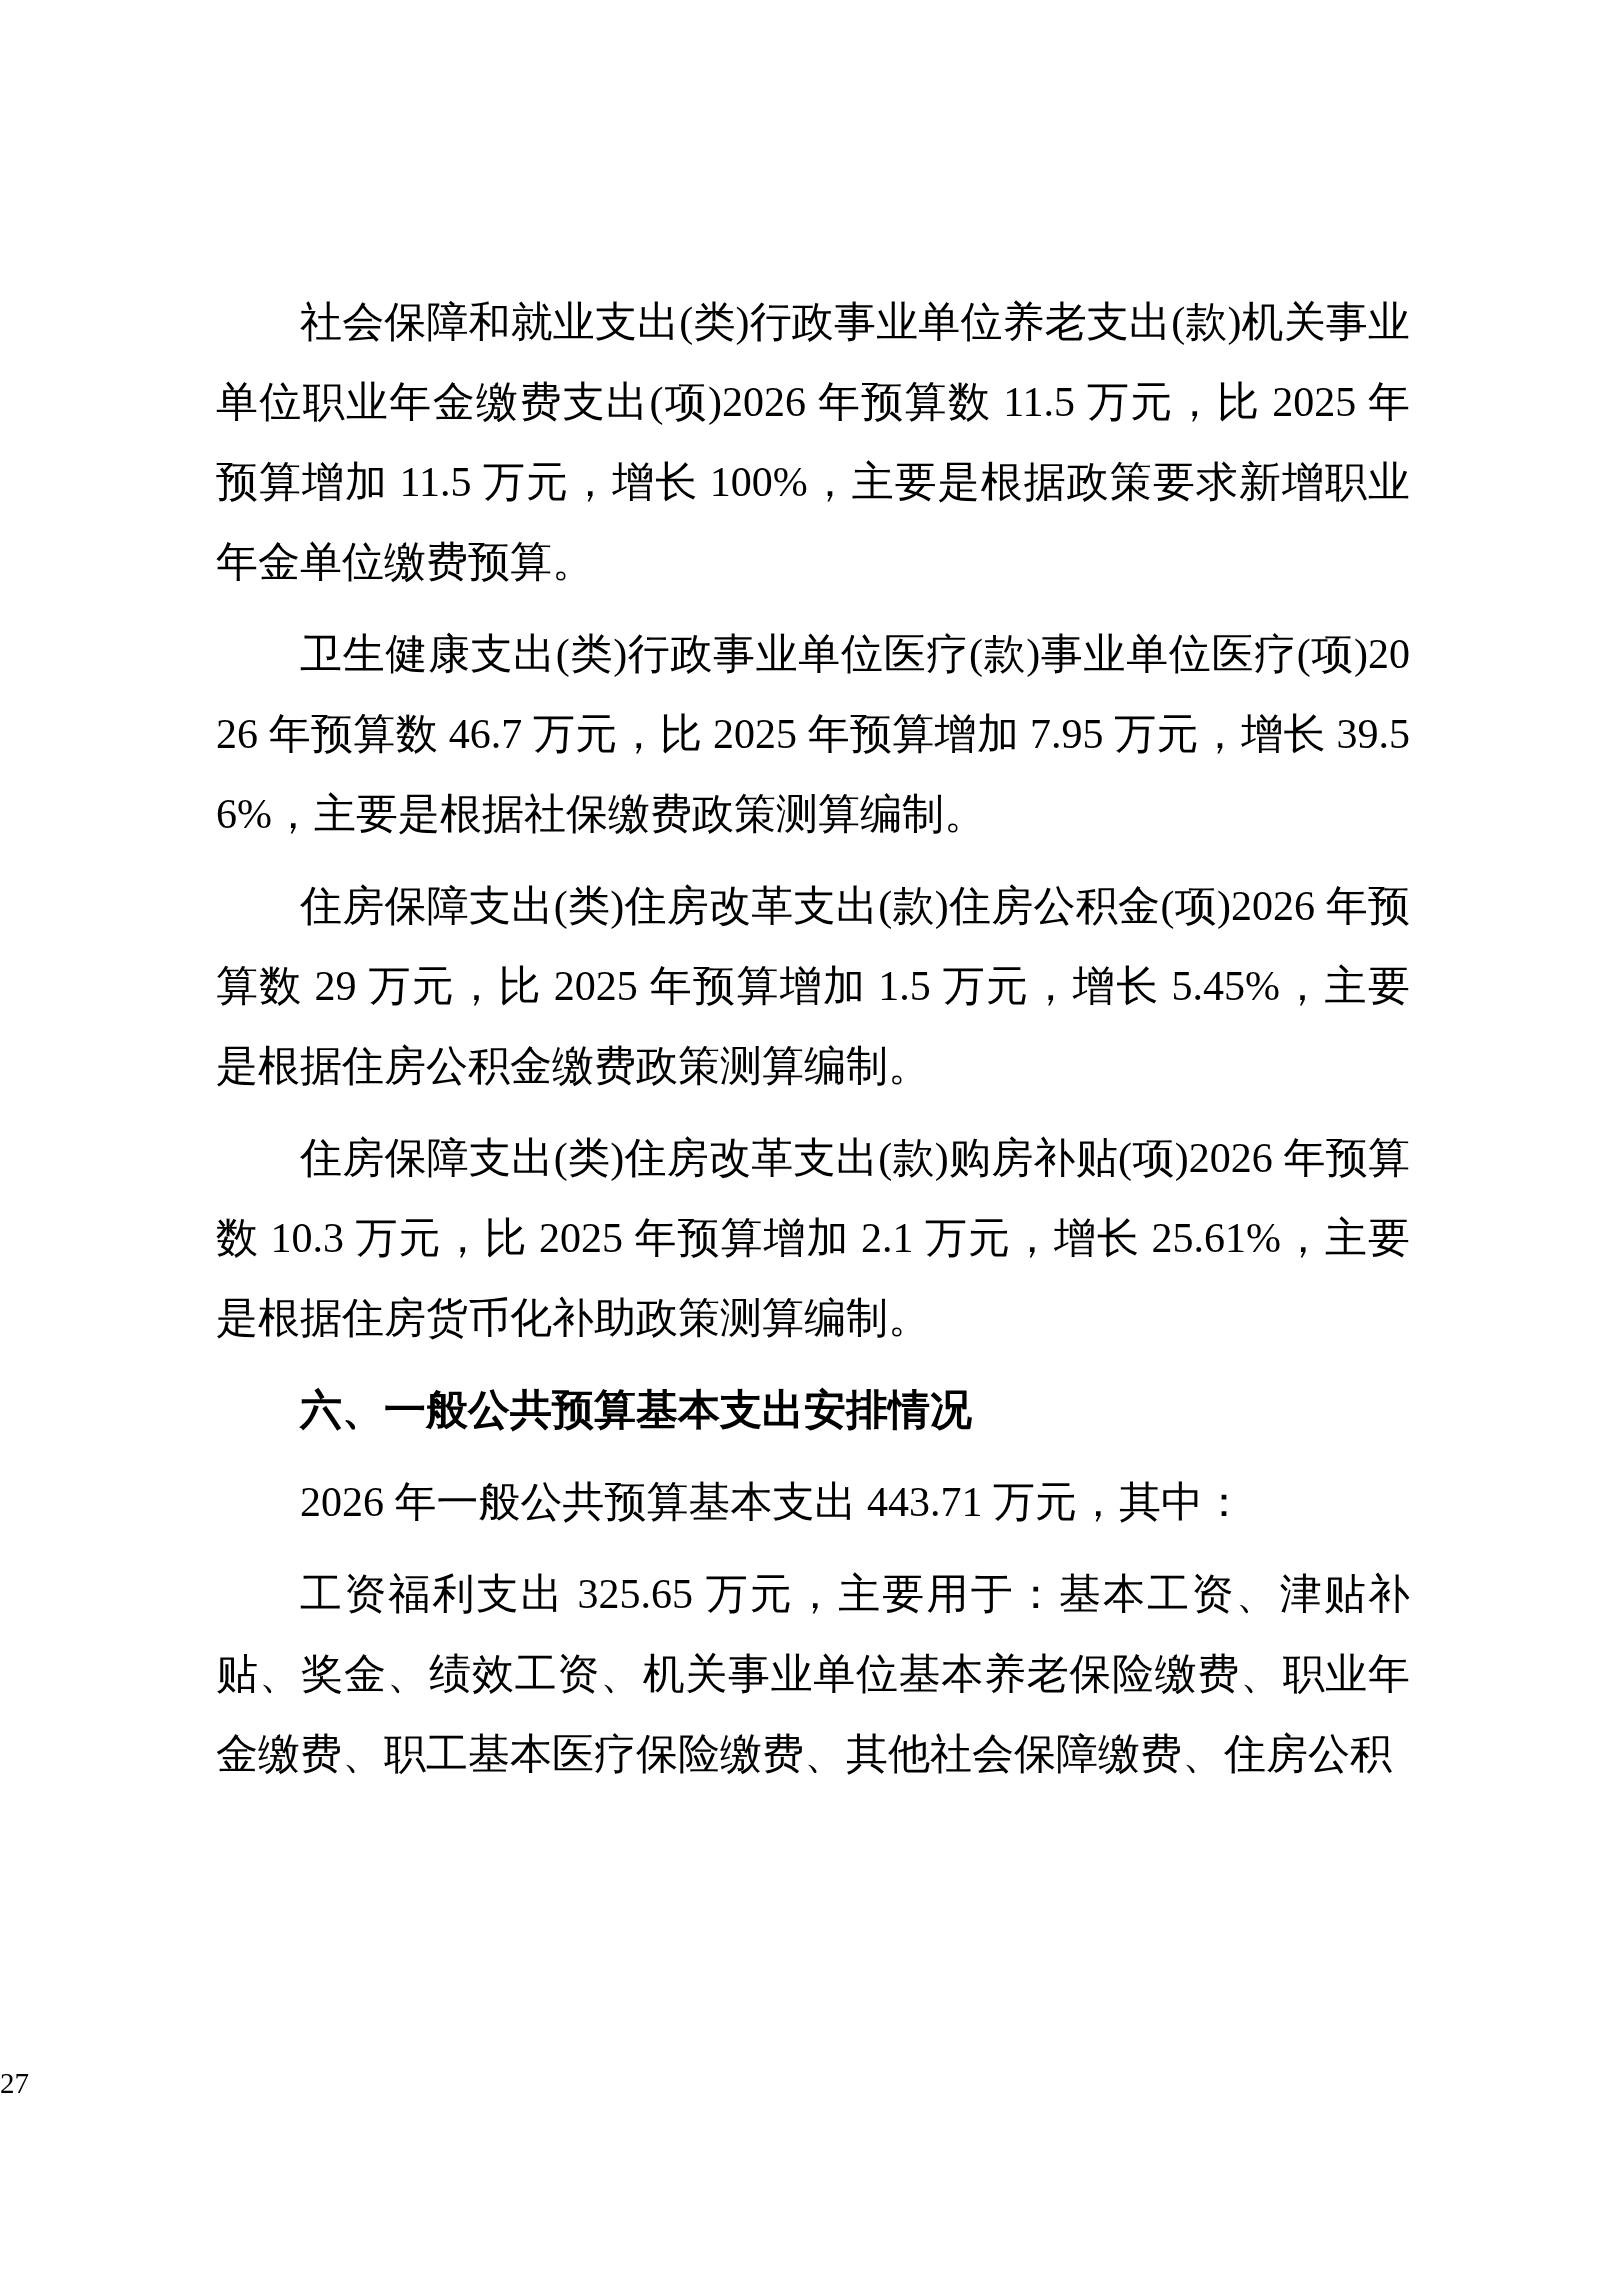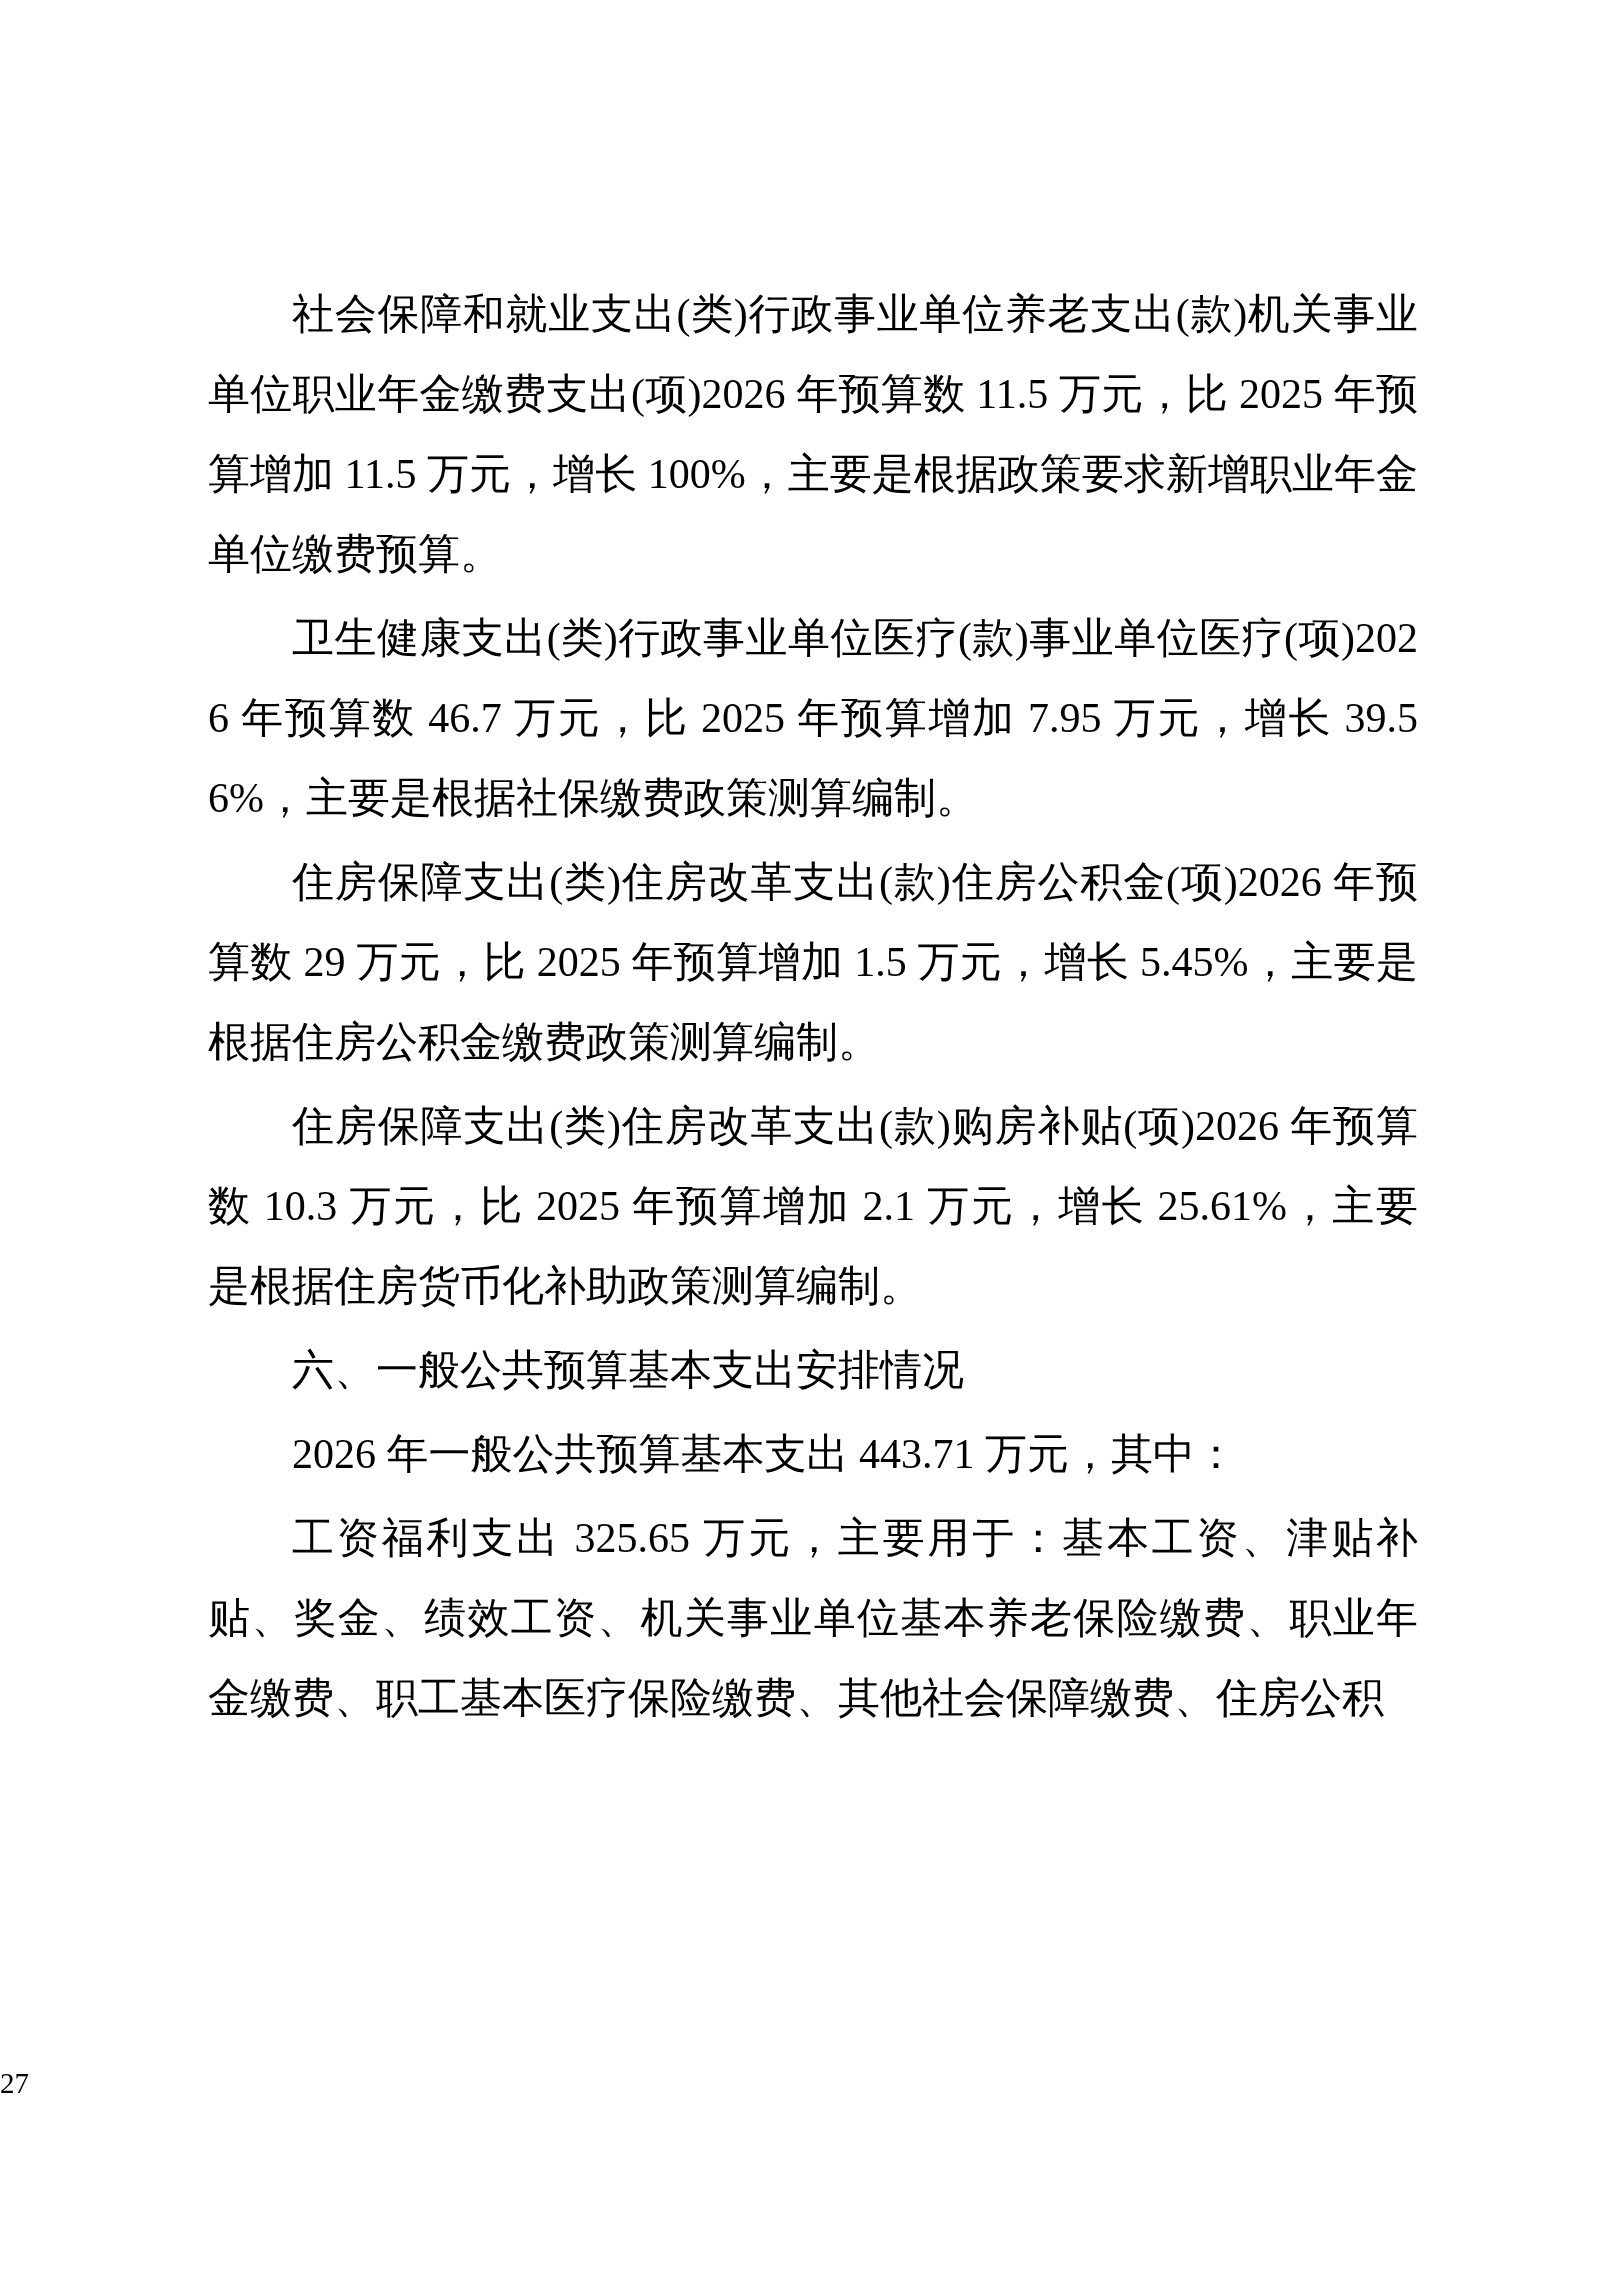--- a/index.html
+++ b/index.html
@@ -20,31 +20,31 @@
     left: 204px;
     top: 270px;
     width: 1218px;
     font-family: "Liberation Serif", "DejaVu Serif", serif;
     font-size: 42px;
     line-height: 80px;
     text-align: justify;
     text-align-last: left;
   }
   .content p {
-    margin: 4px;
+    margin: 12px;
     padding: 0;
     text-indent: 2em;
     word-break: break-all;
   }
   .section-heading {
     margin: 0;
     padding: 0;
     text-indent: 2em;
     font-family: "Liberation Sans", "DejaVu Sans", sans-serif;
-    font-weight: 400;
+    font-weight: 700;
     font-size: 42px;
     line-height: 80px;
     word-break: break-all;
   }
   .page-number {
     position: absolute;
     top: 2065px;
     left: 0;
     width: 100%;
     font-family: "Liberation Serif", "DejaVu Serif", serif;

